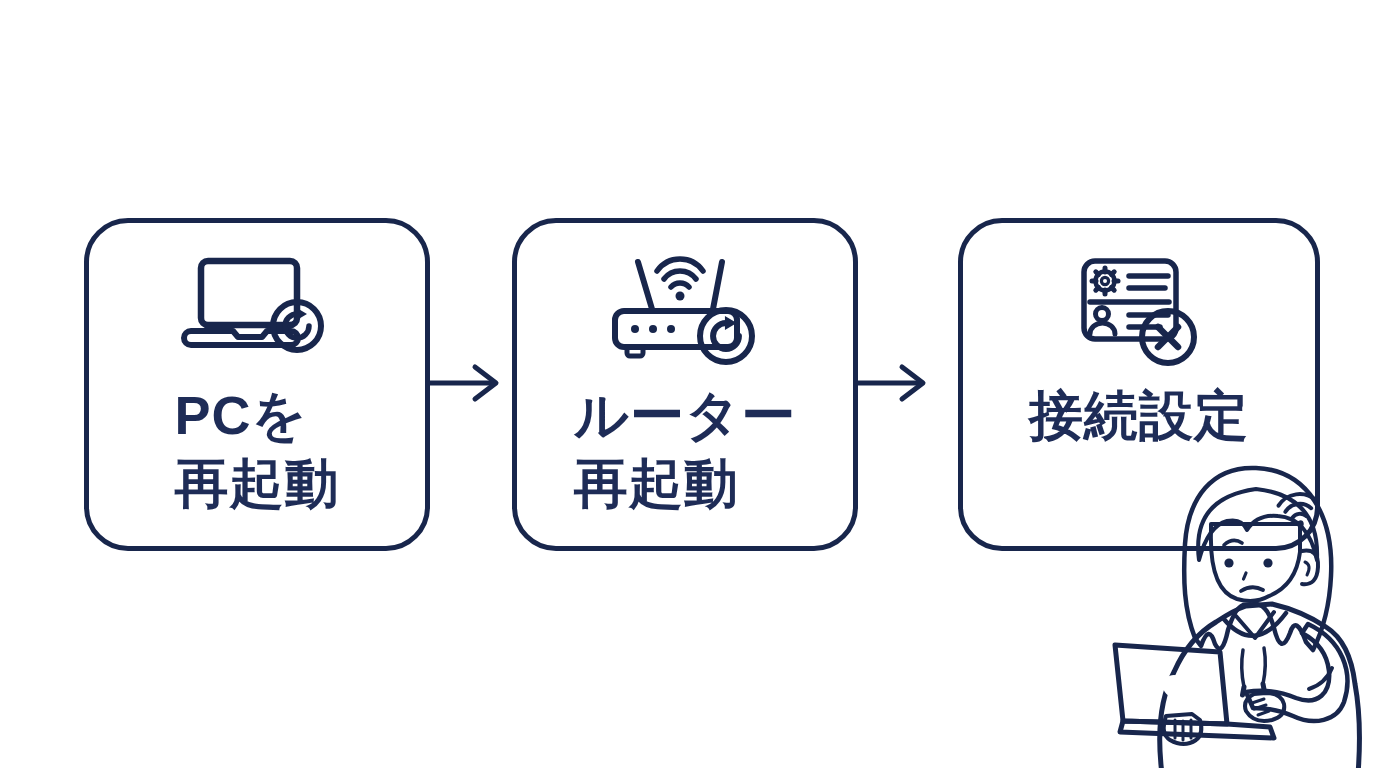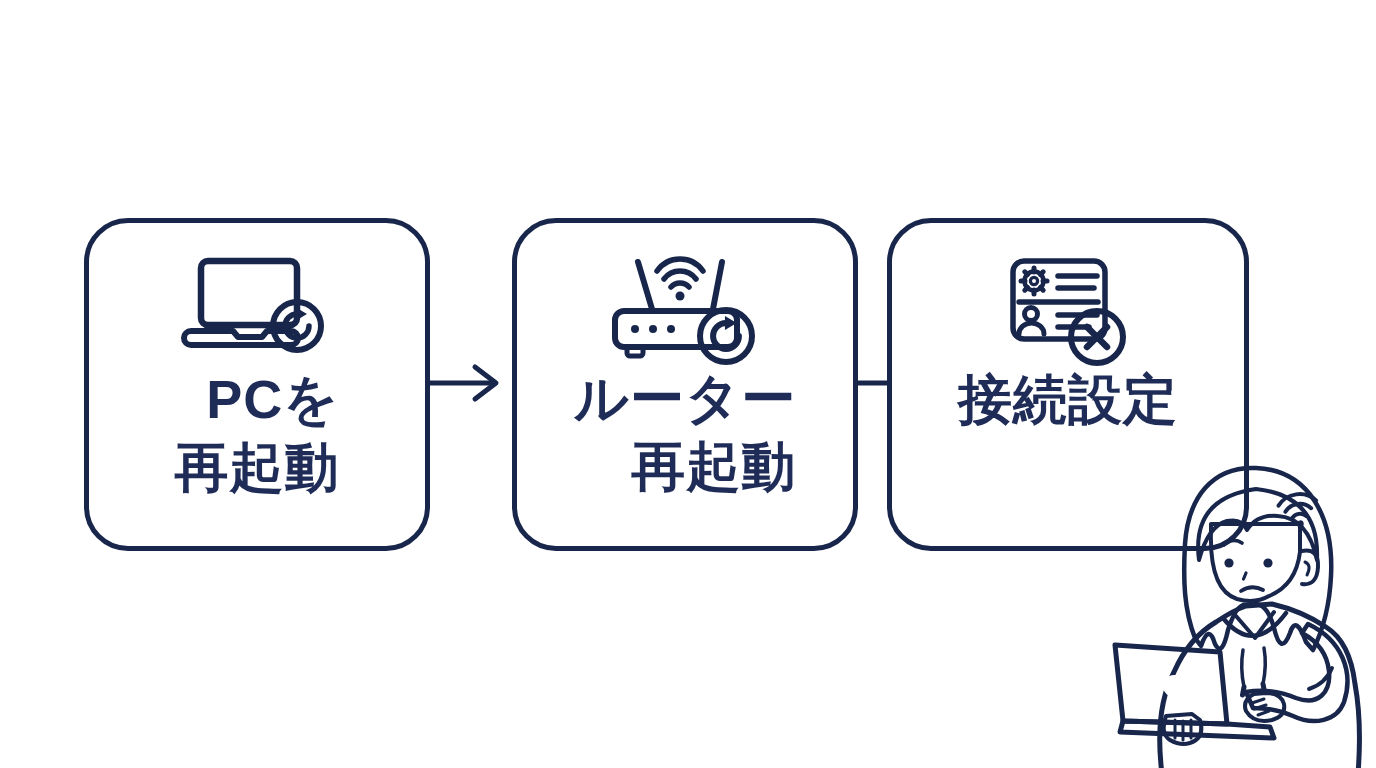--- a/index.html
+++ b/index.html
@@ -10,26 +10,26 @@
   }
   .canvas{position:absolute;inset:0;}
 
   
   .step-box{
     position:absolute;top:218px;height:333px;box-sizing:border-box;
     background:#ffffff;border:5px solid #18264c;border-radius:44px;
     display:flex;flex-direction:column;align-items:center;
   }
   #step-1{left:84px;width:346px;}
-  #step-2{left:512px;width:346px;font-family:Liberation Serif, serif;}
-  #step-3{left:887px;width:362px;}
+  #step-2{left:512px;width:346px;}
+  #step-3{left:958px;width:362px;}
   .step-icon{margin-top:26px;height:116px;display:flex;align-items:flex-start;justify-content:center;}
   .step-label{
-    margin-top:0;color:#1e2c57;font-weight:bold;font-size:54px;
-    line-height:1.26;text-align:right;letter-spacing:1px;white-space:nowrap;
+    margin-top:16px;color:#1e2c57;font-weight:bold;font-size:54px;
+    line-height:1.26;text-align:left;letter-spacing:1px;white-space:nowrap;
   }
 
   
   .arrow{position:absolute;top:358px;width:82px;height:50px;}
   #arrow-1{left:428px;}
   #arrow-2{left:855px;}
 
   
   .woman{position:absolute;left:1096px;top:458px;width:280px;height:310px;z-index:5;}
 

